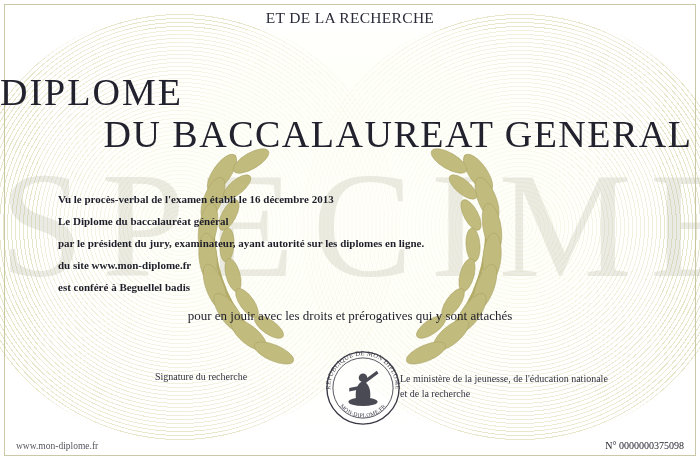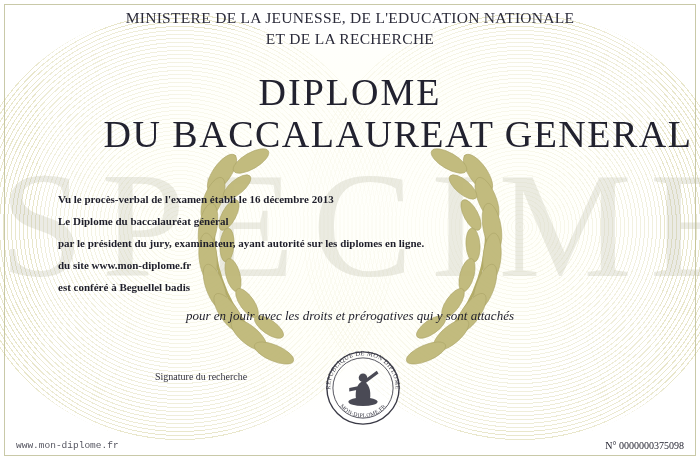--- a/index.html
+++ b/index.html
@@ -114,21 +114,20 @@
     line-height: 1.35;
     letter-spacing: 0.3px;
   }
   .ministry .line2 { font-size: 15.5px; }
 
   .title1 {
     position: absolute;
     top: 70px;
     left: 0;
     width: 700px;
-    text-align: center;
     font-size: 38px;
     color: #22222f;
     letter-spacing: 2px;
   }
   .title2 {
     position: absolute;
     top: 112px;
     left: 0;
     width: 700px;
     text-align: center;
@@ -151,21 +150,20 @@
   .body-text div { white-space: nowrap; }
 
   .enjoy {
     position: absolute;
     top: 308px;
     left: 0;
     width: 700px;
     text-align: center;
     font-size: 13px;
     color: #1e1e2a;
-    font-style: italic;
   }
 
   .sig-left {
     position: absolute;
     top: 371px;
     left: 155px;
     font-size: 10px;
     color: #333340;
   }
   .sig-right {
@@ -186,21 +184,21 @@
     width: 86px;
     height: 86px;
   }
 
   .footer-left {
     position: absolute;
     left: 16px;
     bottom: 9px;
     font-size: 9.5px;
     color: #555560;
-    font-family: Liberation Mono, monospace;
+    font-family: Liberation Serif, serif;
   }
   .footer-right {
     position: absolute;
     right: 16px;
     bottom: 9px;
     font-size: 10px;
     color: #22222f;
     font-family: "Liberation Serif", serif;
     margin-top: 40px;
   }
@@ -259,39 +257,42 @@
         <ellipse cx="292" cy="180" rx="17" ry="7" transform="rotate(105 292 180)"></ellipse>
         <ellipse cx="278" cy="208" rx="17" ry="7" transform="rotate(125 278 208)"></ellipse>
         <ellipse cx="256" cy="232" rx="17" ry="7" transform="rotate(145 256 232)"></ellipse>
       </g>
     </g>
   </svg>
 
   <div class="content">
 
     <div class="ministry">
-      <div>MINISTERE DE LA JEUNESSE, DE L'EDUCATION NATIONALE</div>
       <div class="line2">ET DE LA RECHERCHE</div>
     </div>
 
     <div class="title1">DIPLOME</div>
     <div class="title2">DU BACCALAUREAT GENERAL</div>
 
     <div class="body-text">
       <div>Vu le procès-verbal de l'examen établi le 16 décembre 2013</div>
       <div>Le Diplome du baccalauréat général</div>
       <div>par le président du jury, examinateur, ayant autorité sur les diplomes en ligne.</div>
       <div>du site www.mon-diplome.fr</div>
       <div>est conféré à Beguellel badis</div>
     </div>
 
     <div class="enjoy">pour en jouir avec les droits et prérogatives qui y sont attachés</div>
 
     <div class="sig-left">Signature du recherche</div>
 
+    <div class="sig-right">
+      <div>Le ministère de la jeunesse, de l'éducation nationale</div>
+      <div>et de la recherche</div>
+    </div>
 
     <svg class="stamp" viewBox="0 0 100 100" xmlns="http://www.w3.org/2000/svg">
       <defs>
         <path id="stamp-top-arc" d="M 12 50 A 38 38 0 0 1 88 50"></path>
         <path id="stamp-bottom-arc" d="M 16 50 A 34 34 0 0 0 84 50"></path>
       </defs>
       <circle cx="50" cy="50" r="42" fill="rgba(255,255,255,0.55)" stroke="#3a3a46" stroke-width="1.6"></circle>
       <circle cx="50" cy="50" r="35" fill="none" stroke="#3a3a46" stroke-width="1"></circle>
 
       <g fill="#4a4a55">

